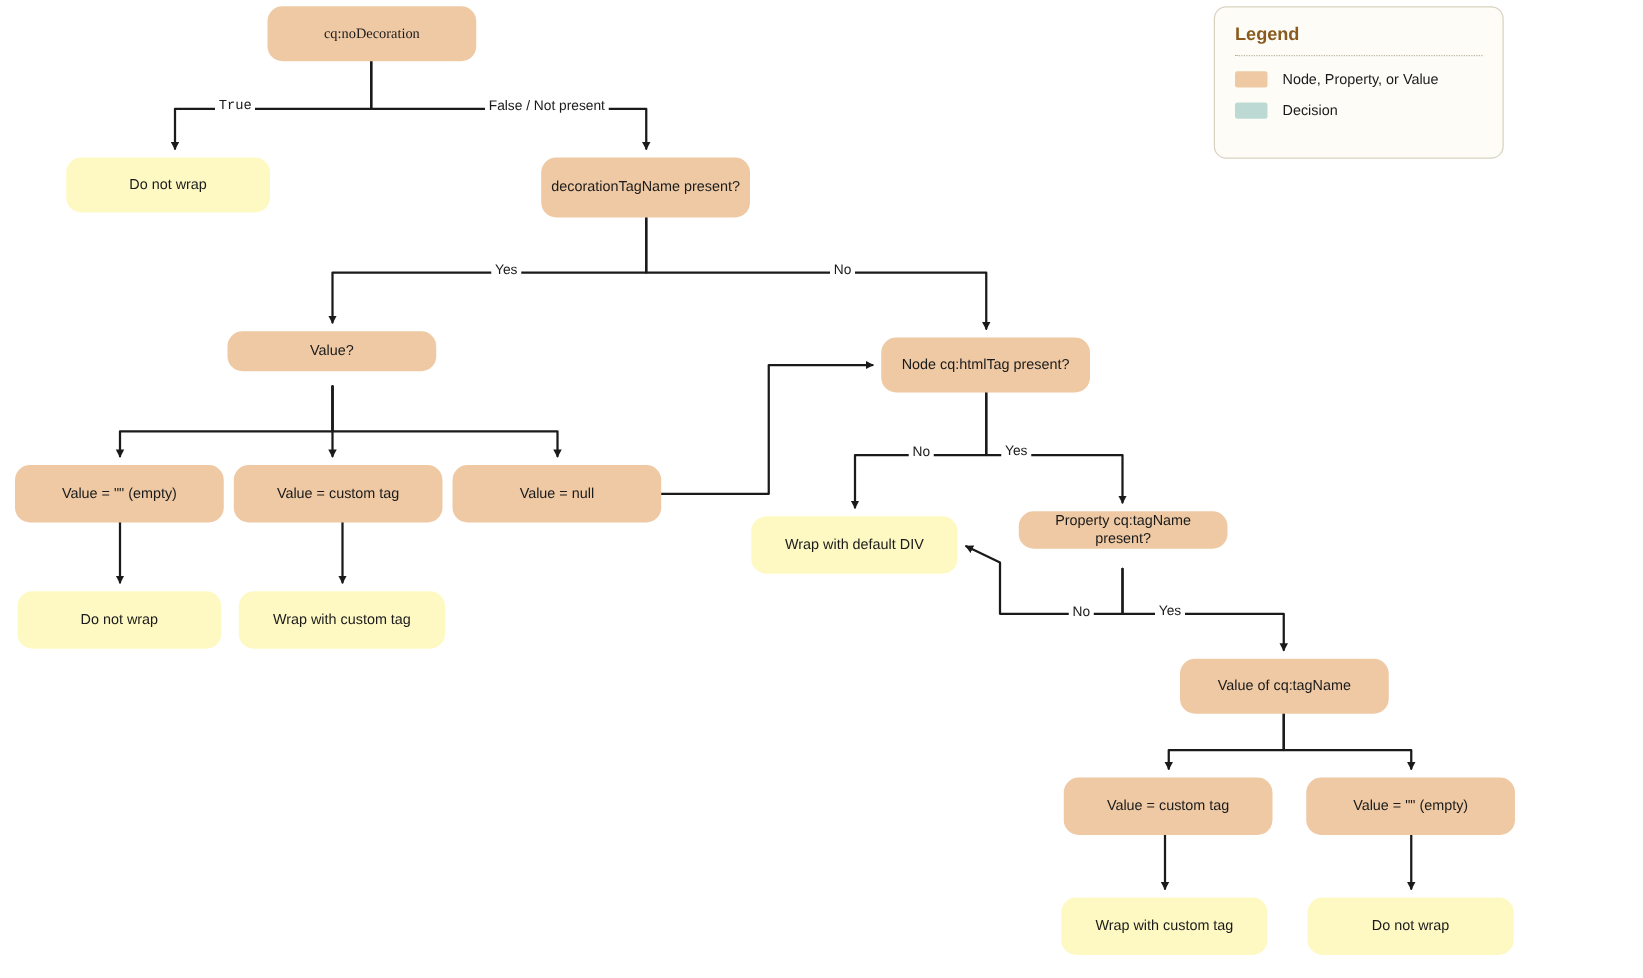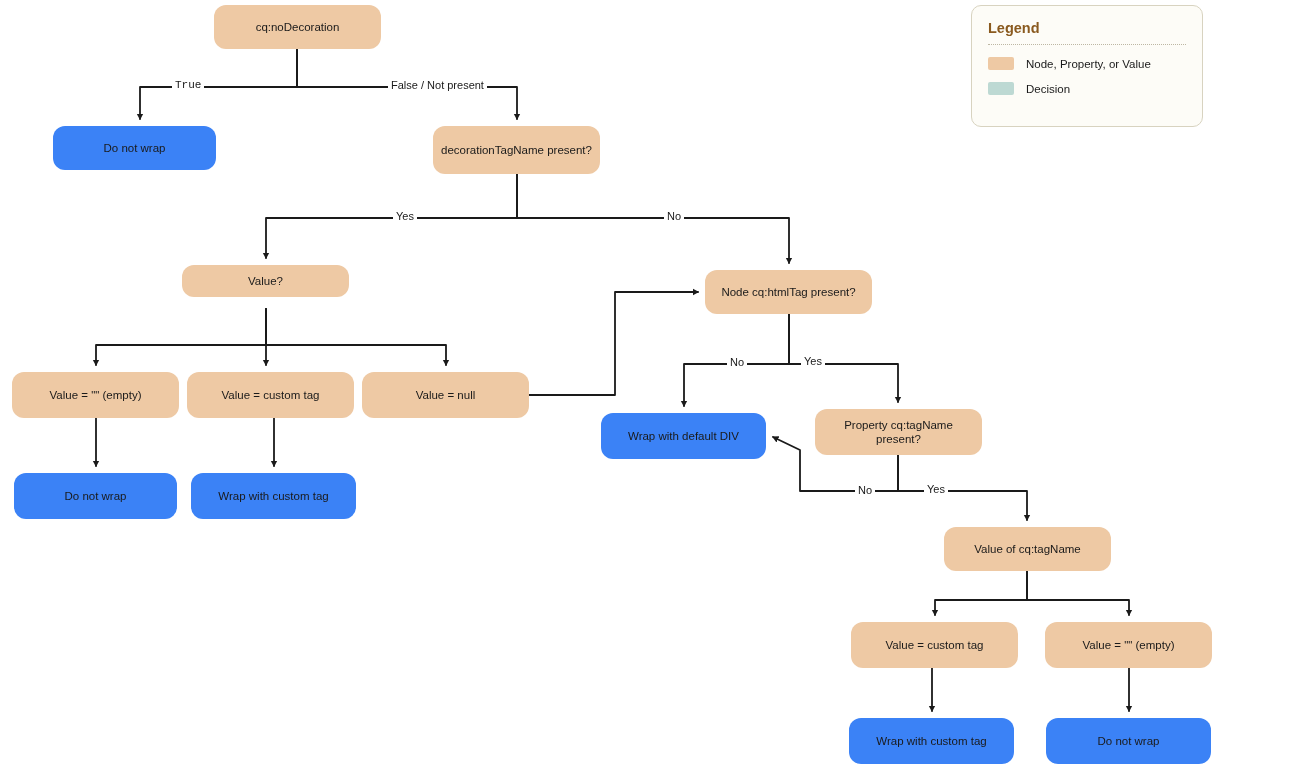--- a/index.html
+++ b/index.html
@@ -35,21 +35,21 @@
     border-radius: 12px;
     font-size: 11.5px;
     color: #1a1a1a;
     line-height: 1.25;
     padding: 4px 8px;
   }
   .node.process {
     background: #eec9a4;
   }
   .node.decision {
-    background: #3b82f6;
+    background: #fef9c3;
   }
   .edge-label {
     position: absolute;
     font-size: 11px;
     color: #1a1a1a;
     background: #ffffff;
     padding: 0 3px;
     white-space: nowrap;
   }
   #legend {
@@ -132,21 +132,21 @@
 
       <path d="M1027,571 L1027,600 L935,600 L935,615" marker-end="url(#arrow)"></path>
       <path d="M1027,571 L1027,600 L1129,600 L1129,615" marker-end="url(#arrow)"></path>
 
       <path d="M932,668 L932,711" marker-end="url(#arrow)"></path>
 
       <path d="M1129,668 L1129,711" marker-end="url(#arrow)"></path>
     </g>
   </svg>
 
-  <div class="node process" style="left:214px;top:5px;width:167px;height:44px;">
+  <div class="node process" style="left:214px;top:5px;width:167px;height:44px;font-family:Liberation Serif, serif;">
       <span>cq:noDecoration</span>
     </div>
   <div class="node decision" style="left:53px;top:126px;width:163px;height:44px;">
       <span>Do not wrap</span>
     </div>
   <div class="node process" style="left:433px;top:126px;width:167px;height:48px;">
       <span>decorationTagName present?</span>
     </div>
   <div class="node process" style="left:182px;top:265px;width:167px;height:32px;">
       <span>Value?</span>
@@ -159,21 +159,21 @@
     </div>
   <div class="node process" style="left:187px;top:372px;width:167px;height:46px;">
       <span>Value = custom tag</span>
     </div>
   <div class="node process" style="left:362px;top:372px;width:167px;height:46px;">
       <span>Value = null</span>
     </div>
   <div class="node decision" style="left:601px;top:413px;width:165px;height:46px;">
       <span>Wrap with default DIV</span>
     </div>
-  <div class="node process" style="left:815px;top:409px;width:167px;height:46px;">
+  <div class="node process" style="left:815px;top:409px;width:167px;height:30px;">
       <span>Property cq:tagName present?</span>
     </div>
   <div class="node decision" style="left:14px;top:473px;width:163px;height:46px;">
       <span>Do not wrap</span>
     </div>
   <div class="node decision" style="left:191px;top:473px;width:165px;height:46px;">
       <span>Wrap with custom tag</span>
     </div>
   <div class="node process" style="left:944px;top:527px;width:167px;height:44px;">
       <span>Value of cq:tagName</span>

